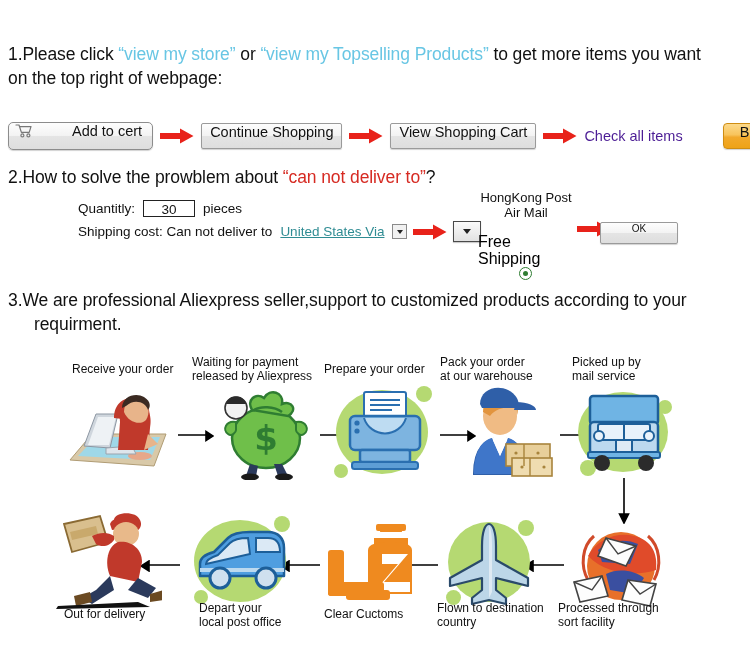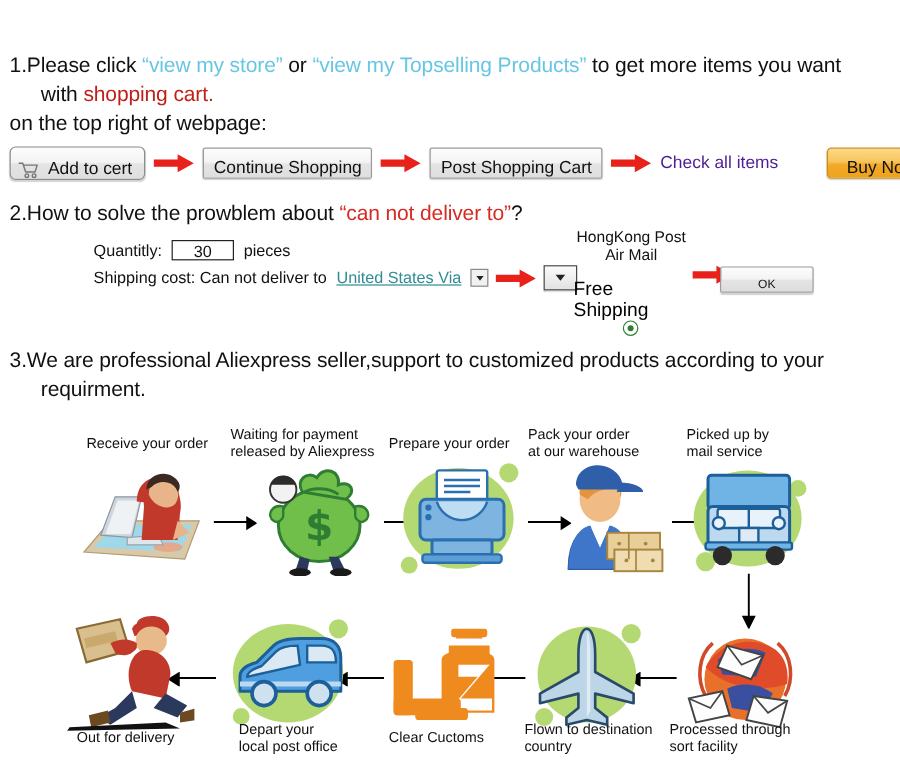--- a/index.html
+++ b/index.html
@@ -24,28 +24,29 @@
   .red{color:#c0201a;}
   .red2{color:#d62a22;}
 
   #sec1 {position:absolute;left:8px;top:42px;width:736px;}
   #sec1 .l2{margin-left:26px;}
   #sec1 .l3{margin-top:0;}
 
   
   #btnrow{position:absolute;left:8px;top:120px;height:32px;display:flex;align-items:center;}
   .btn{
-    display:inline-flex;align-items:flex-end;justify-content:center;
+    display:inline-flex;align-items:flex-start;justify-content:center;
     box-sizing:border-box;
     font-size:14.5px;color:#111;
     border:1px solid #9a9a9a;
     border-radius:4px;
     background:linear-gradient(to bottom,#fdfdfd 0%,#f3f3f3 48%,#e4e4e4 52%,#dedede 100%);
     box-shadow:0 1px 1px rgba(0,0,0,.18);
     white-space:nowrap;
+    gap:32px;
   }
   #btn-add{height:28px;padding:0 10px 0 6px;border-radius:5px;border-color:#8c8c8c;}
   #btn-add .cart-ic{margin-right:7px;display:inline-block;line-height:0;}
   #btn-cont{height:26px;padding:0 8px;border-radius:2px;}
   #btn-view{height:26px;padding:0 8px;border-radius:2px;}
   #btn-buy{
     height:26px;padding:0 16px;border-radius:4px;
     border:1px solid #cf8d12;
     background:linear-gradient(to bottom,#fcd98a 0%,#f8c45c 45%,#f2a92c 55%,#eea317 100%);
     box-shadow:0 1px 1px rgba(0,0,0,.18);
@@ -114,21 +115,20 @@
   .flow-arrow{position:absolute;}
   svg{display:block;}
 </style>
 </head>
 <body>
 
 <div class="page">
 
   <div id="sec1">
     <div class="sec-line l1"><span>1.Please click </span><span class="blue">“view my store”</span><span> or </span><span class="blue">“view my Topselling Products”</span><span> to get more items you want</span></div>
-    <div class="sec-line l2"><span>with </span><span class="red">shopping cart.</span></div>
     <div class="sec-line l3">on the top right of webpage:</div>
   </div>
 
   <div id="btnrow">
 
     <div class="btn" id="btn-add">
       <span class="cart-ic">
         <svg width="18" height="15" viewBox="0 0 18 15">
           <path d="M1 2 H4 L6.4 9.4 H14.2 L16 3.6 H5.2" fill="none" stroke="#777" stroke-width="1.2" stroke-linejoin="round" stroke-linecap="round"></path>
           <circle cx="7.4" cy="12.4" r="1.5" fill="none" stroke="#777" stroke-width="1.2"></circle>
@@ -148,21 +148,21 @@
       <span>Continue Shopping</span>
     </div>
 
     <span class="arrow-red">
       <svg width="34" height="16" viewBox="0 0 34 16">
           <path d="M0 5 H20 V0.5 L33.5 8 L20 15.5 V11 H0 Z" fill="#e8221a"></path>
         </svg>
     </span>
 
     <div class="btn" id="btn-view">
-      <span>Post Shopping Cart</span>
+      <span>View Shopping Cart</span>
     </div>
 
     <span class="arrow-red">
       <svg width="34" height="16" viewBox="0 0 34 16">
           <path d="M0 5 H20 V0.5 L33.5 8 L20 15.5 V11 H0 Z" fill="#e8221a"></path>
         </svg>
     </span>
 
     <span class="plain-text">Check all items</span>
 

